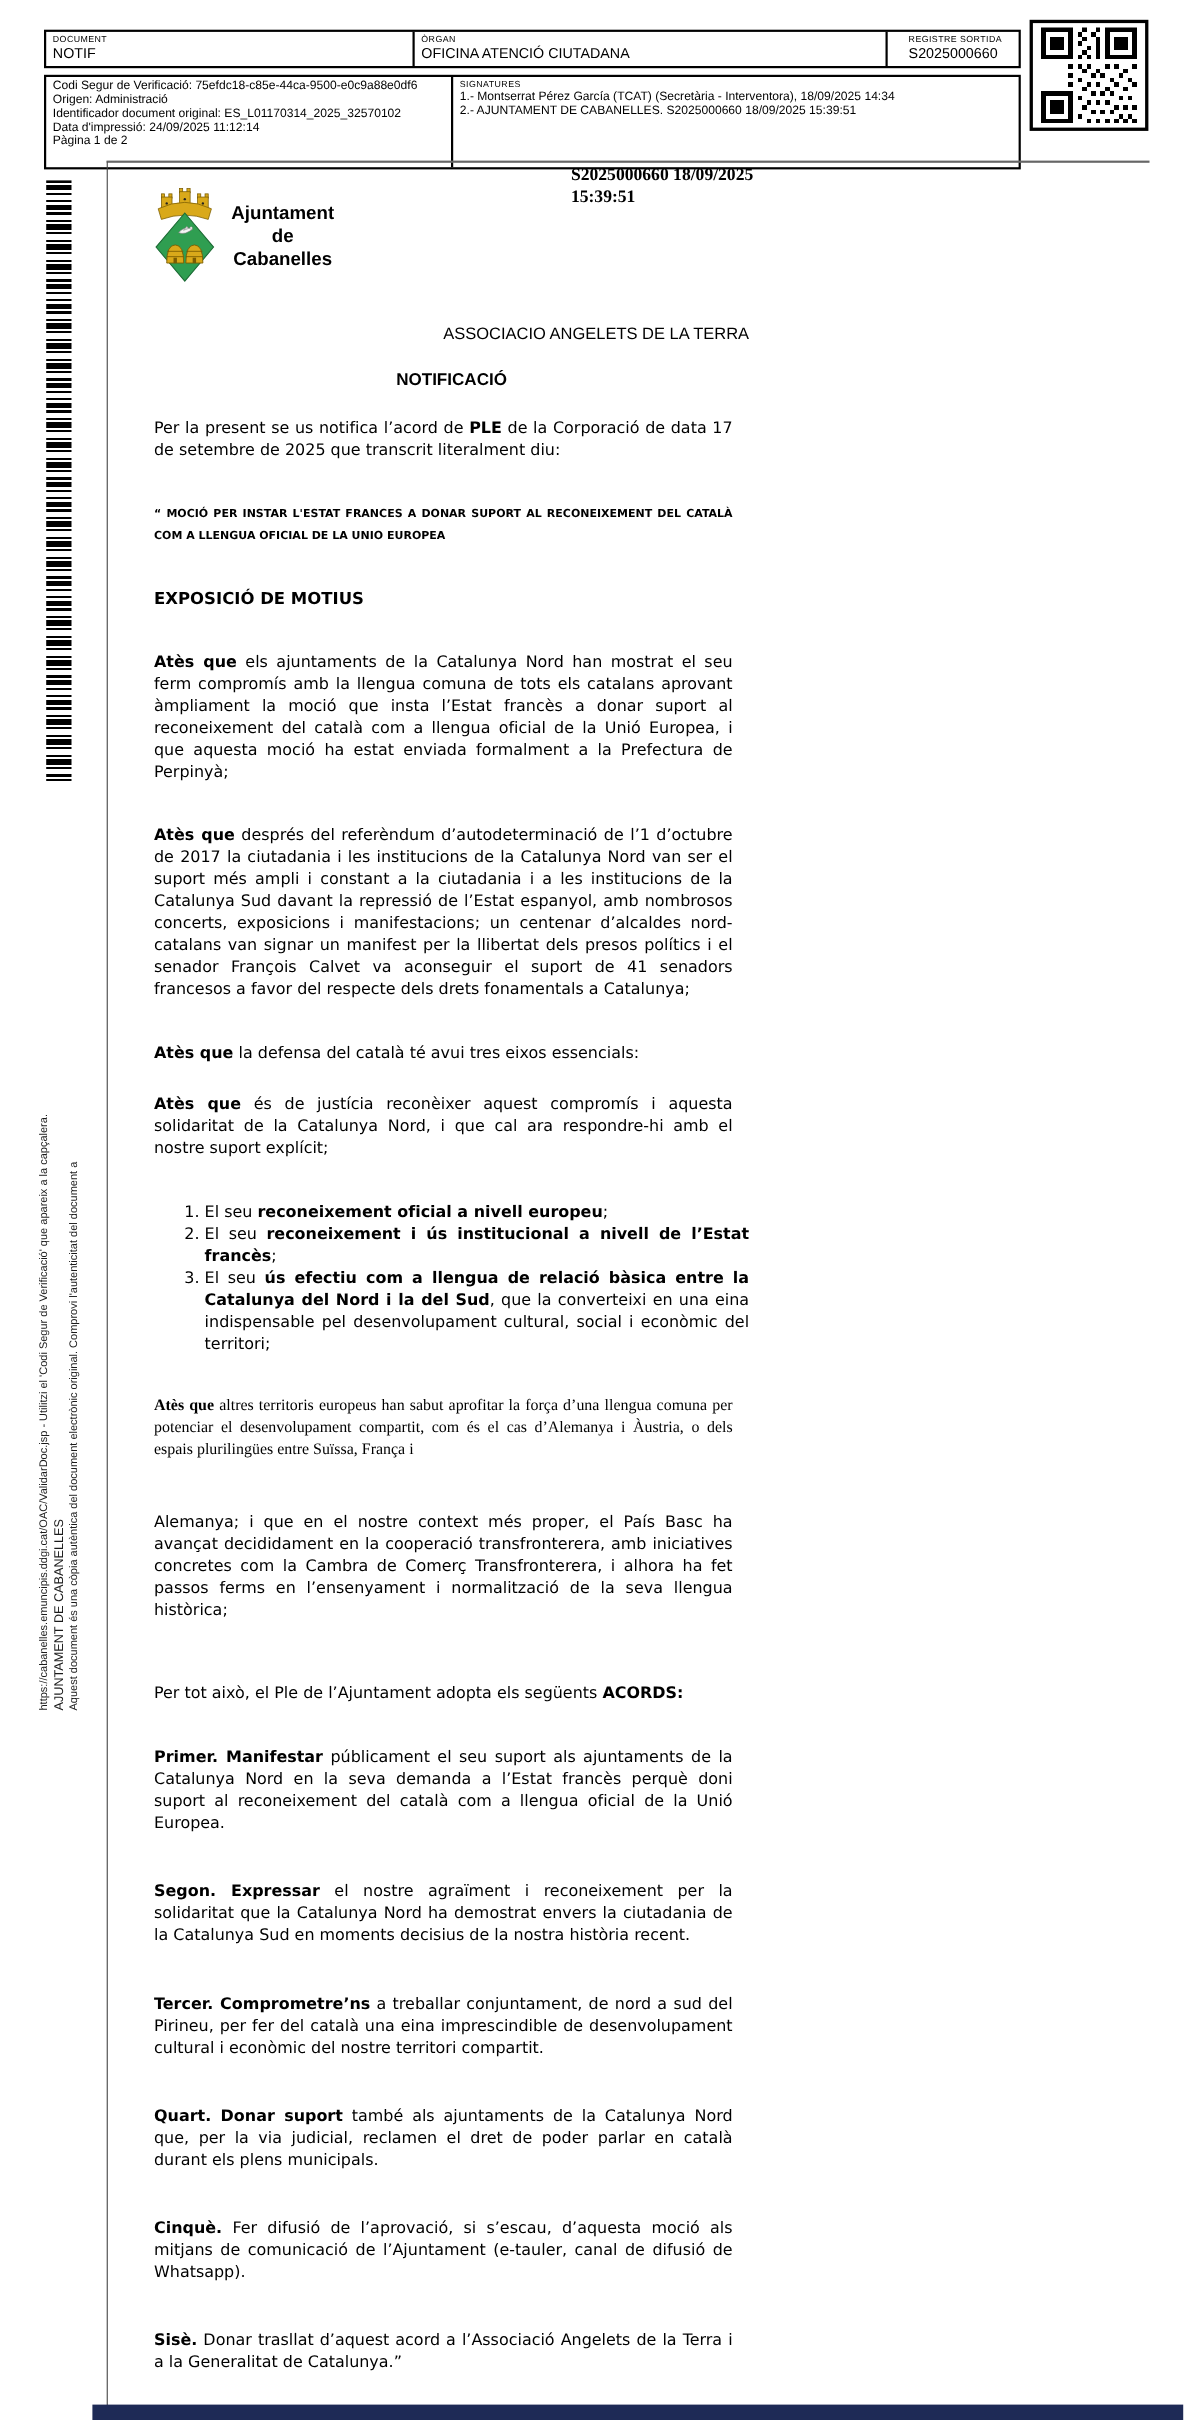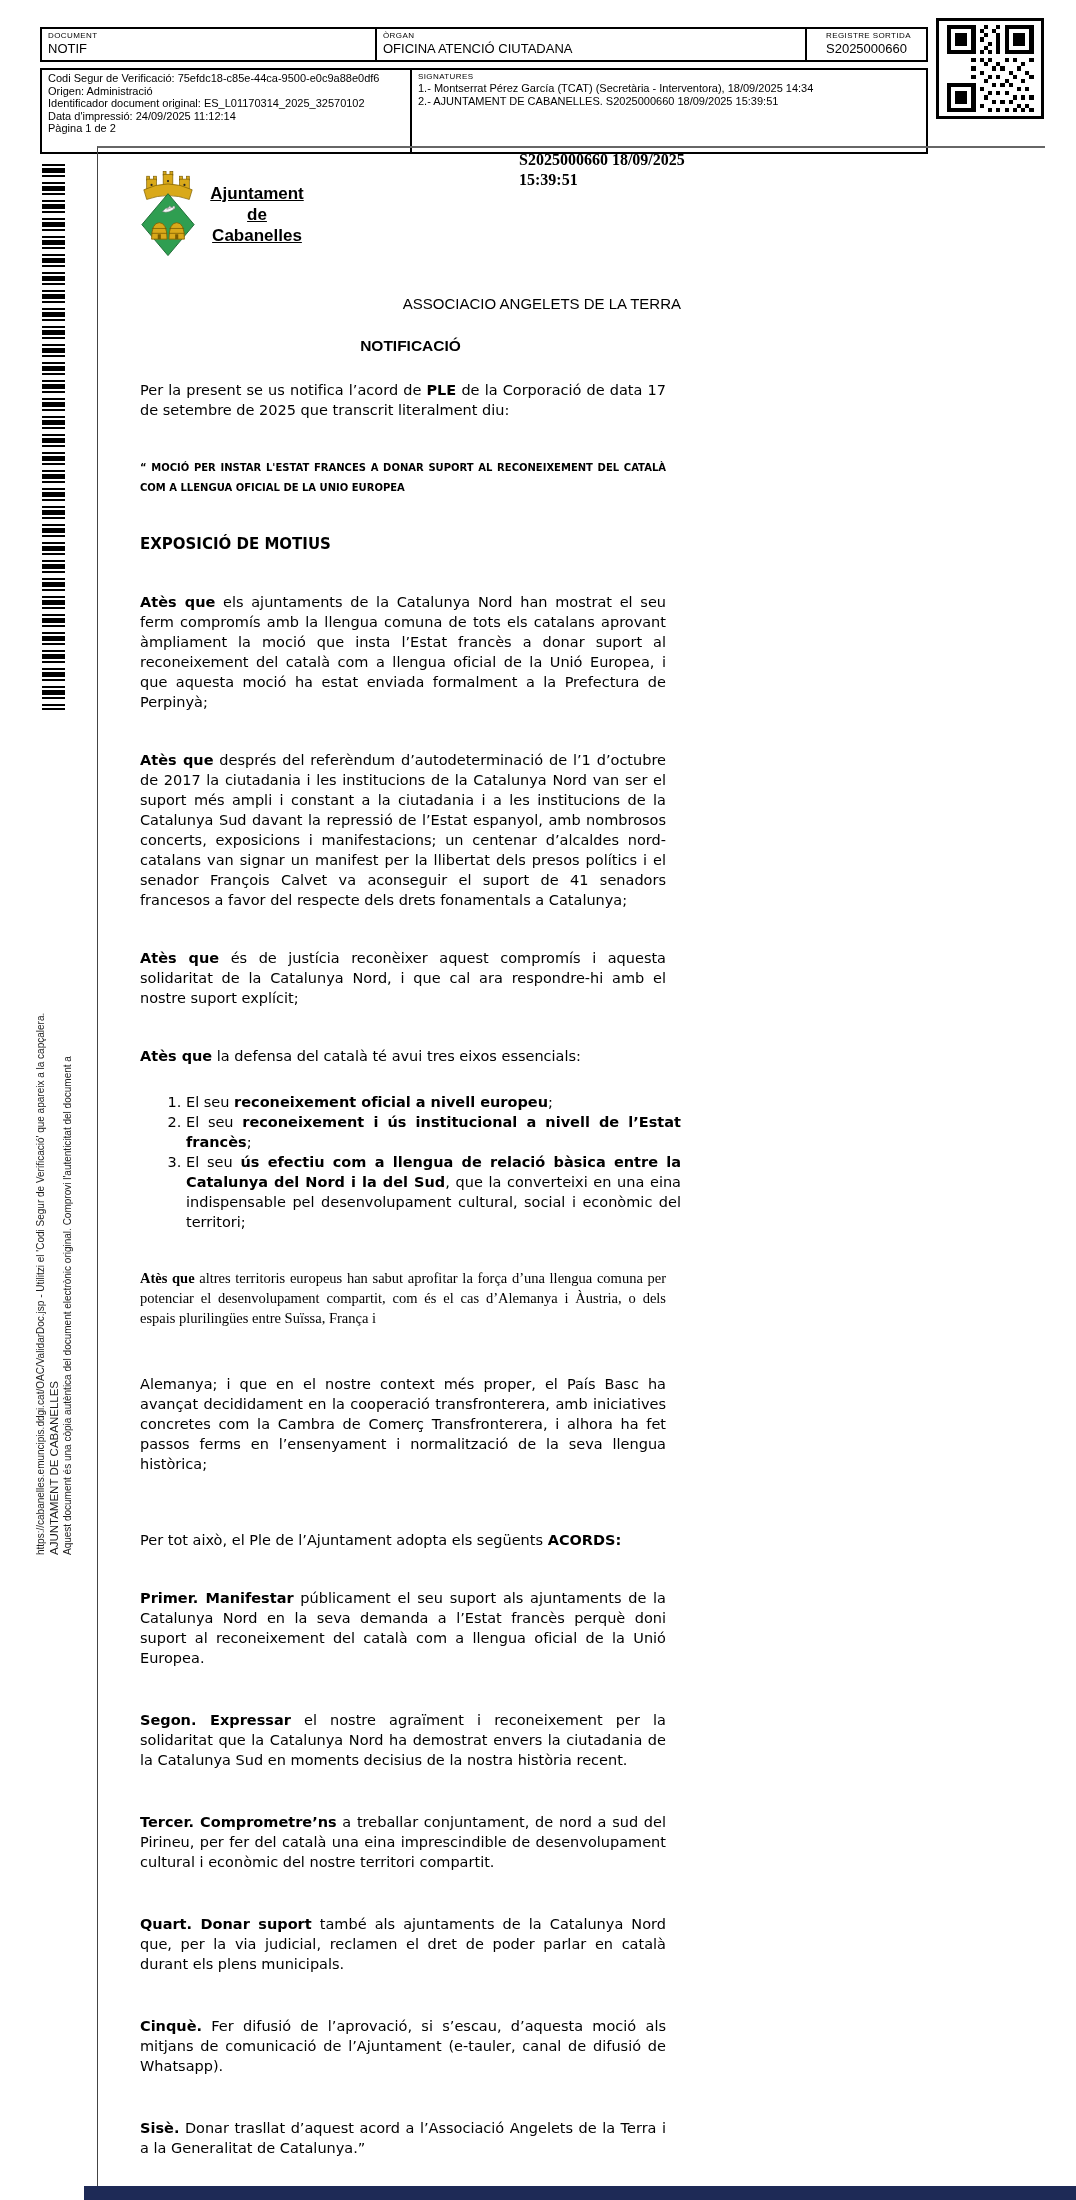--- a/index.html
+++ b/index.html
@@ -36,21 +36,21 @@
   .sidetext{position:absolute;left:34px;top:930px;height:625px;
             writing-mode:vertical-rl;transform:rotate(180deg);color:#1a1a1a;}
   .sidetext div{white-space:nowrap;}
   .side-url{font-size:10px;line-height:13px;}
   .side-org{font-size:11.5px;line-height:14px;}
   .side-copy{font-size:10px;line-height:13px;}
 
   
   .coat{position:absolute;left:138px;top:166px;width:60px;height:94px;}
   .orgname{position:absolute;left:198px;top:183px;width:118px;text-align:center;
-           font-weight:bold;font-size:17px;line-height:21px;text-decoration:underline;}
+           font-weight:bold;font-size:17px;line-height:21px;}
 
   
   .stamp{position:absolute;left:519px;top:150px;font-family:"Liberation Serif",serif;
          font-weight:bold;font-size:16px;line-height:20px;}
 
   
   .docbody{position:absolute;left:140px;top:294px;width:541px;
            font-family:"DejaVu Sans",sans-serif;font-size:14.5px;line-height:20px;}
   .recipient{font-family:"Liberation Sans",sans-serif;font-size:15px;text-align:right;margin:0 0 22px 0;}
   .doctitle{font-family:"Liberation Sans",sans-serif;font-size:15.5px;font-weight:bold;
@@ -179,22 +179,22 @@
 
   <div class="docbody">
     <div class="recipient">ASSOCIACIO ANGELETS DE LA TERRA</div>
     <div class="doctitle">NOTIFICACIÓ</div>
 
     <p><span>Per la present se us notifica l’acord de </span><span class="b">PLE</span><span> de la Corporació de data 17 de setembre de 2025 que transcrit literalment diu:</span></p>
     <p class="h-motion"><span class="b">“ MOCIÓ PER INSTAR L'ESTAT FRANCES A DONAR SUPORT AL RECONEIXEMENT DEL CATALÀ COM A LLENGUA OFICIAL DE LA UNIO EUROPEA</span></p>
     <p class="h-expo"><span class="b">EXPOSICIÓ DE MOTIUS</span></p>
     <p><span class="b">Atès que</span><span> els ajuntaments de la Catalunya Nord han mostrat el seu ferm compromís amb la llengua comuna de tots els catalans aprovant àmpliament la moció que insta l’Estat francès a donar suport al reconeixement del català com a llengua oficial de la Unió Europea, i que aquesta moció ha estat enviada formalment a la Prefectura de Perpinyà;</span></p>
     <p><span class="b">Atès que</span><span> després del referèndum d’autodeterminació de l’1 d’octubre de 2017 la ciutadania i les institucions de la Catalunya Nord van ser el suport més ampli i constant a la ciutadania i a les institucions de la Catalunya Sud davant la repressió de l’Estat espanyol, amb nombrosos concerts, exposicions i manifestacions; un centenar d’alcaldes nord-catalans van signar un manifest per la llibertat dels presos polítics i el senador François Calvet va aconseguir el suport de 41 senadors francesos a favor del respecte dels drets fonamentals a Catalunya;</span></p>
+    <p style="margin-bottom:26px"><span class="b">Atès que</span><span> la defensa del català té avui tres eixos essencials:</span></p>
     <p><span class="b">Atès que</span><span> és de justícia reconèixer aquest compromís i aquesta solidaritat de la Catalunya Nord, i que cal ara respondre-hi amb el nostre suport explícit;</span></p>
-    <p style="margin-bottom:26px"><span class="b">Atès que</span><span> la defensa del català té avui tres eixos essencials:</span></p>
 
     <ol class="eixos">
       <li><span>El seu </span><span class="b">reconeixement oficial a nivell europeu</span><span>;</span></li>
       <li><span>El seu </span><span class="b">reconeixement i ús institucional a nivell de l’Estat francès</span><span>;</span></li>
       <li><span>El seu </span><span class="b">ús efectiu com a llengua de relació bàsica entre la Catalunya del Nord i la del Sud</span><span>, que la converteixi en una eina indispensable pel desenvolupament cultural, social i econòmic del territori;</span></li>
     </ol>
 
     <p class="mb-xl"><span class="b">Atès que</span><span> altres territoris europeus han sabut aprofitar la força d’una llengua comuna per potenciar el desenvolupament compartit, com és el cas d’Alemanya i Àustria, o dels espais plurilingües entre Suïssa, França i</span></p>
     <p class="mb-xxl"><span>Alemanya; i que en el nostre context més proper, el País Basc ha avançat decididament en la cooperació transfronterera, amb iniciatives concretes com la Cambra de Comerç Transfronterera, i alhora ha fet passos ferms en l’ensenyament i normalització de la seva llengua històrica;</span></p>
     <p><span>Per tot això, el Ple de l’Ajuntament adopta els següents </span><span class="b">ACORDS:</span></p>

